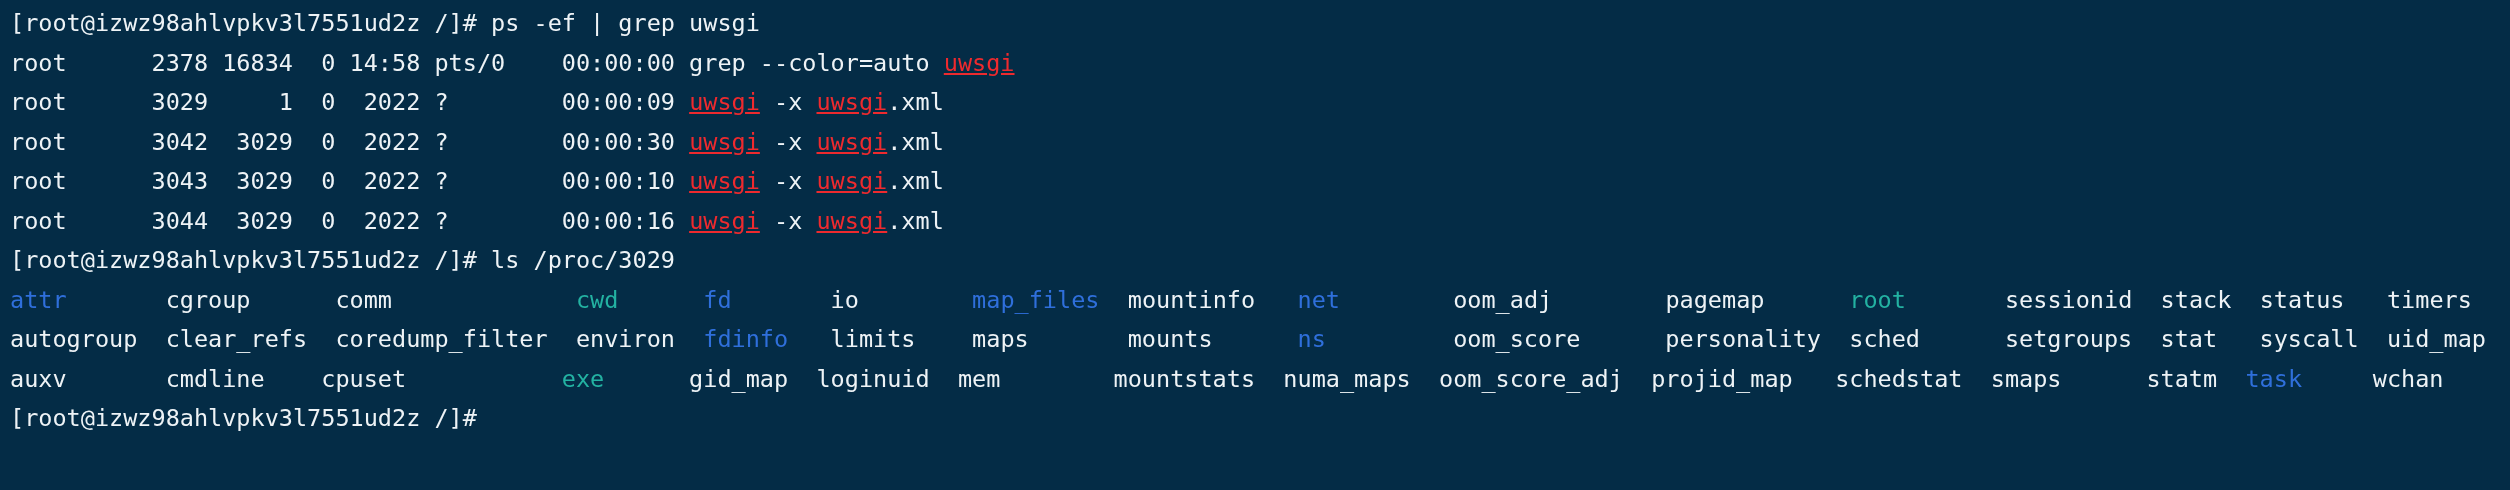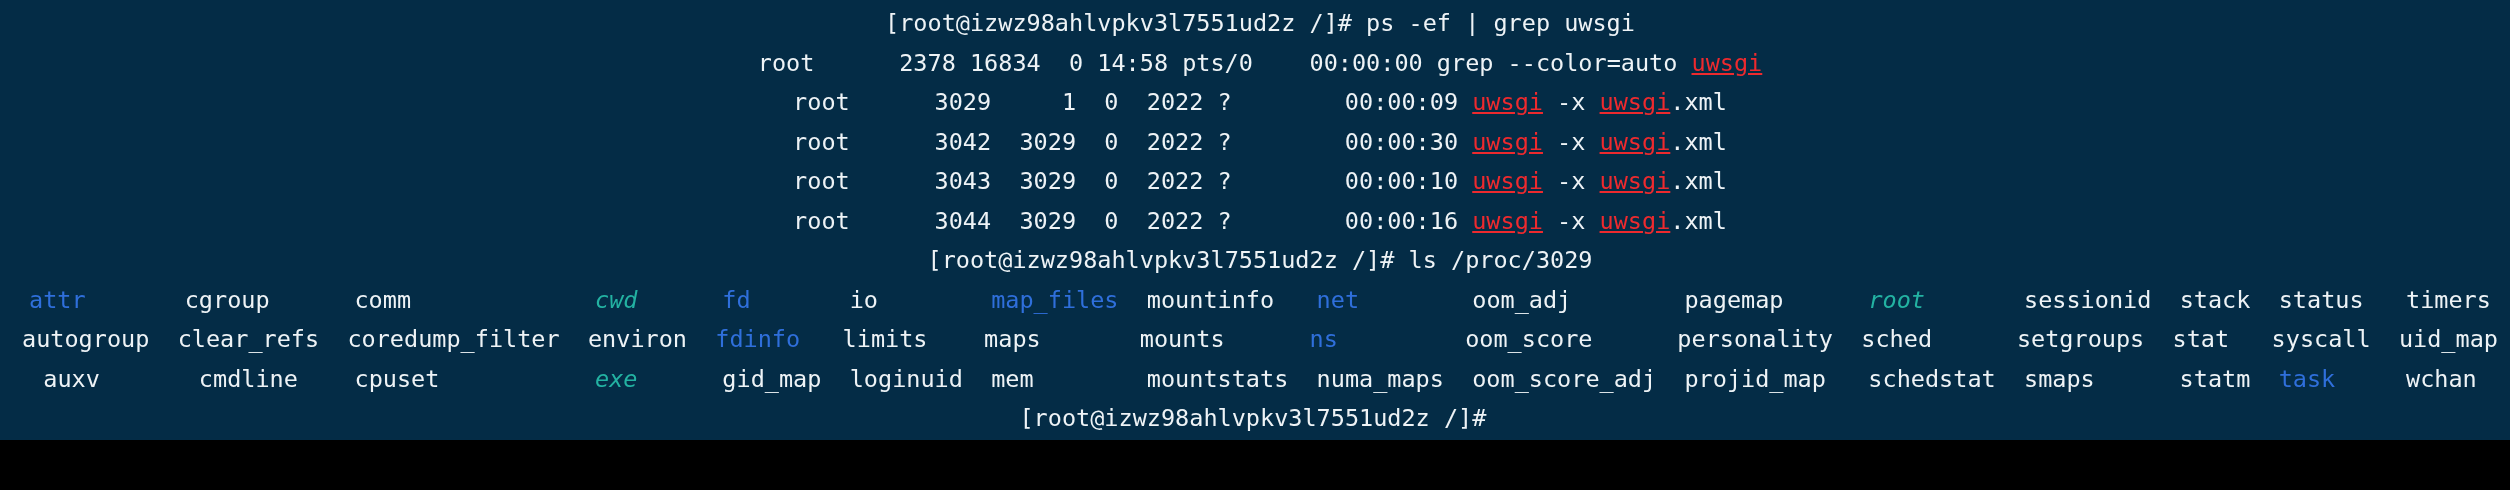--- a/index.html
+++ b/index.html
@@ -3,39 +3,38 @@
 <meta charset="utf-8">
 <style>
   html, body {
     margin: 0;
     padding: 0;
     background: #000;
   }
   .terminal {
     position: relative;
     width: 2510px;
-    height: 440px;
+    height: 490px;
     background: var(--bg, #042c46);
     box-sizing: border-box;
     overflow: hidden;
-    text-align: center;
   }
   .term-pre {
     margin: 0;
     padding: 4px 0 0 10px;
     font-family: "DejaVu Sans Mono", "Liberation Mono", monospace;
     font-size: 23.5px;
     line-height: 39.5px;
     white-space: pre;
     color: var(--fg, #eef3f6);
   }
   .line { height: 39.5px; }
   .seg.fg   { color: var(--fg,   #eef3f6); }
   .seg.red  { color: var(--red,  #ee2a2e); text-decoration: underline; }
   .seg.blue { color: var(--blue, #2f6fdb); }
-  .seg.teal { color: var(--teal, #23b2a2); font-style: italic; }
+  .seg.teal { color: var(--teal, #23b2a2); }
 </style>
 </head>
 <body>
 
 <div class="terminal">
   <pre class="term-pre"><div class="line"><span class="seg fg">[root@izwz98ahlvpkv3l7551ud2z /]# ps -ef | grep uwsgi</span></div><div class="line"><span class="seg fg">root      2378 16834  0 14:58 pts/0    00:00:00 grep --color=auto </span><span class="seg red">uwsgi</span></div><div class="line"><span class="seg fg">root      3029     1  0  2022 ?        00:00:09 </span><span class="seg red">uwsgi</span><span class="seg fg"> -x </span><span class="seg red">uwsgi</span><span class="seg fg">.xml</span></div><div class="line"><span class="seg fg">root      3042  3029  0  2022 ?        00:00:30 </span><span class="seg red">uwsgi</span><span class="seg fg"> -x </span><span class="seg red">uwsgi</span><span class="seg fg">.xml</span></div><div class="line"><span class="seg fg">root      3043  3029  0  2022 ?        00:00:10 </span><span class="seg red">uwsgi</span><span class="seg fg"> -x </span><span class="seg red">uwsgi</span><span class="seg fg">.xml</span></div><div class="line"><span class="seg fg">root      3044  3029  0  2022 ?        00:00:16 </span><span class="seg red">uwsgi</span><span class="seg fg"> -x </span><span class="seg red">uwsgi</span><span class="seg fg">.xml</span></div><div class="line"><span class="seg fg">[root@izwz98ahlvpkv3l7551ud2z /]# ls /proc/3029</span></div><div class="line"><span class="seg blue">attr</span><span class="seg fg">       cgroup      comm             </span><span class="seg teal">cwd</span><span class="seg fg">      </span><span class="seg blue">fd</span><span class="seg fg">       io        </span><span class="seg blue">map_files</span><span class="seg fg">  mountinfo   </span><span class="seg blue">net</span><span class="seg fg">        oom_adj        pagemap      </span><span class="seg teal">root</span><span class="seg fg">       sessionid  stack  status   timers</span></div><div class="line"><span class="seg fg">autogroup  clear_refs  coredump_filter  environ  </span><span class="seg blue">fdinfo</span><span class="seg fg">   limits    maps       mounts      </span><span class="seg blue">ns</span><span class="seg fg">         oom_score      personality  sched      setgroups  stat   syscall  uid_map</span></div><div class="line"><span class="seg fg">auxv       cmdline    cpuset           </span><span class="seg teal">exe</span><span class="seg fg">      gid_map  loginuid  mem        mountstats  numa_maps  oom_score_adj  projid_map   schedstat  smaps      statm  </span><span class="seg blue">task</span><span class="seg fg">     wchan</span></div><div class="line"><span class="seg fg">[root@izwz98ahlvpkv3l7551ud2z /]# </span></div></pre>
 </div>
 
 </body></html>

